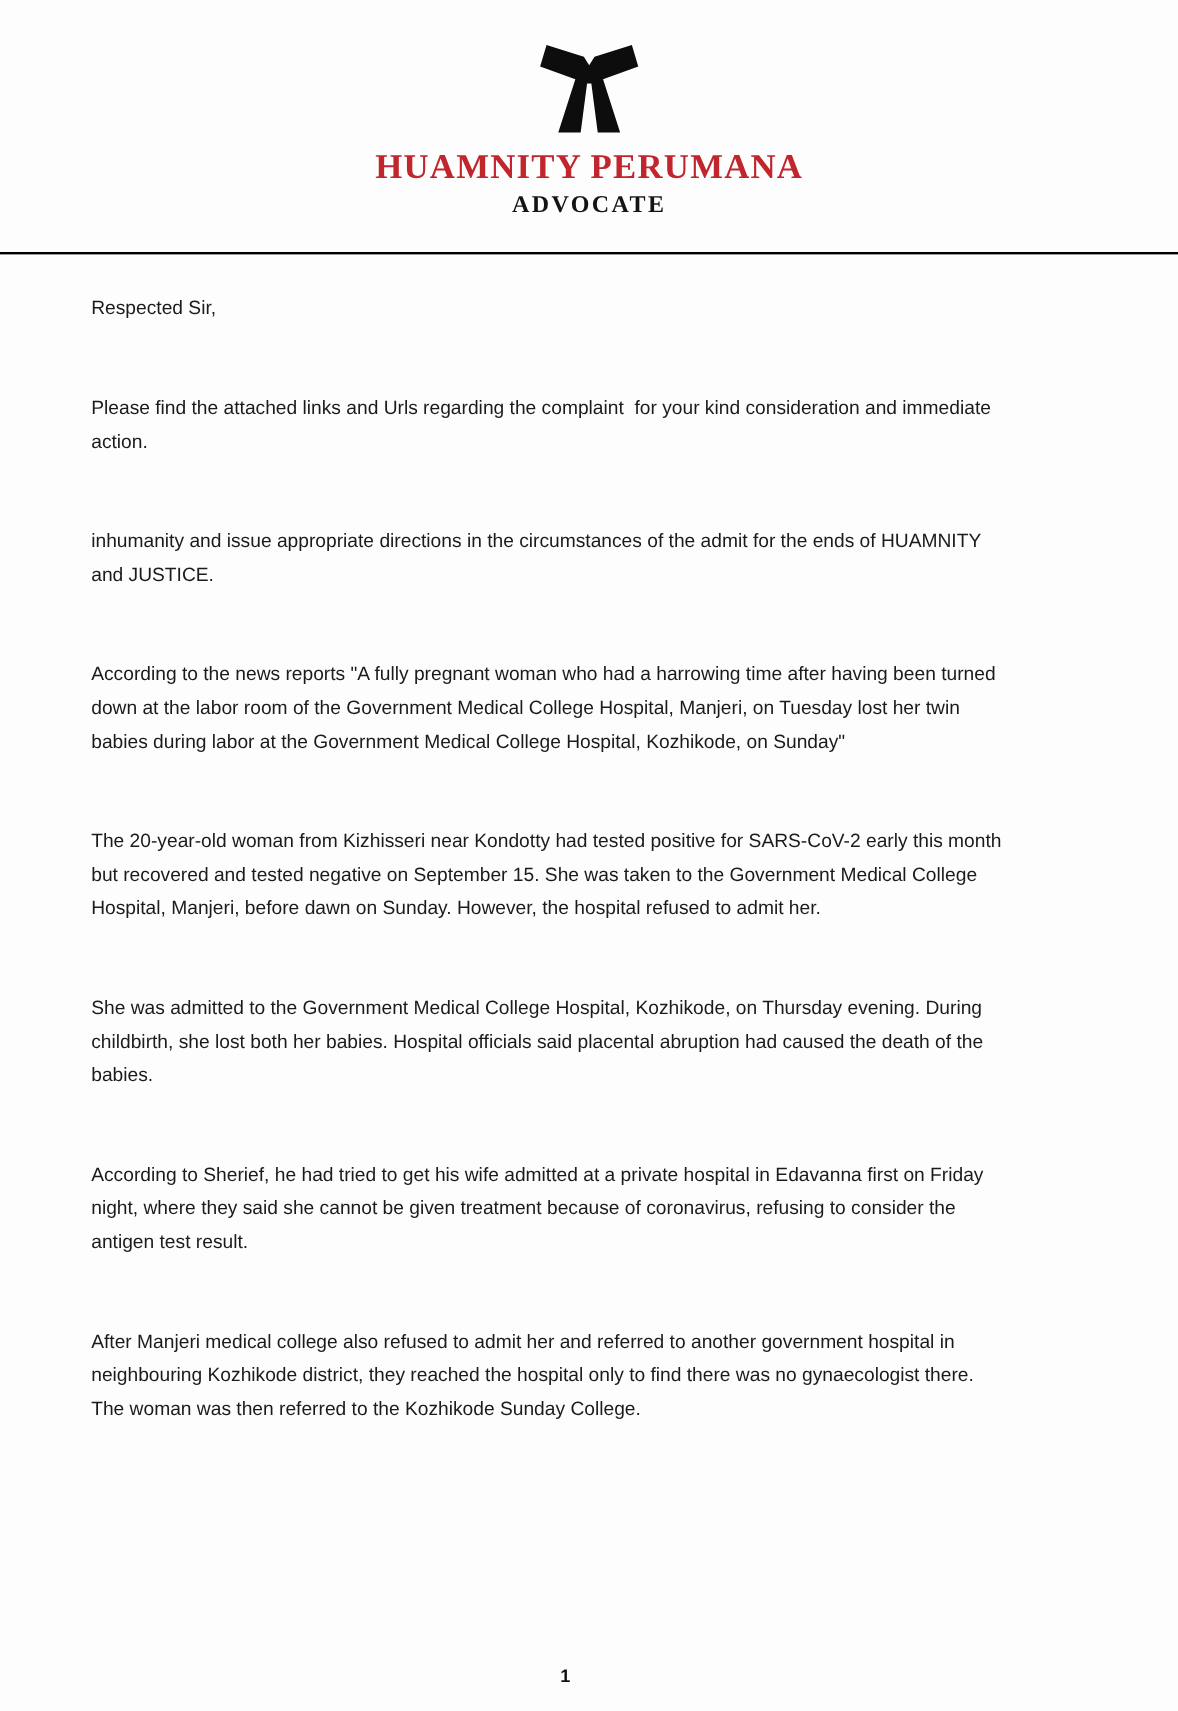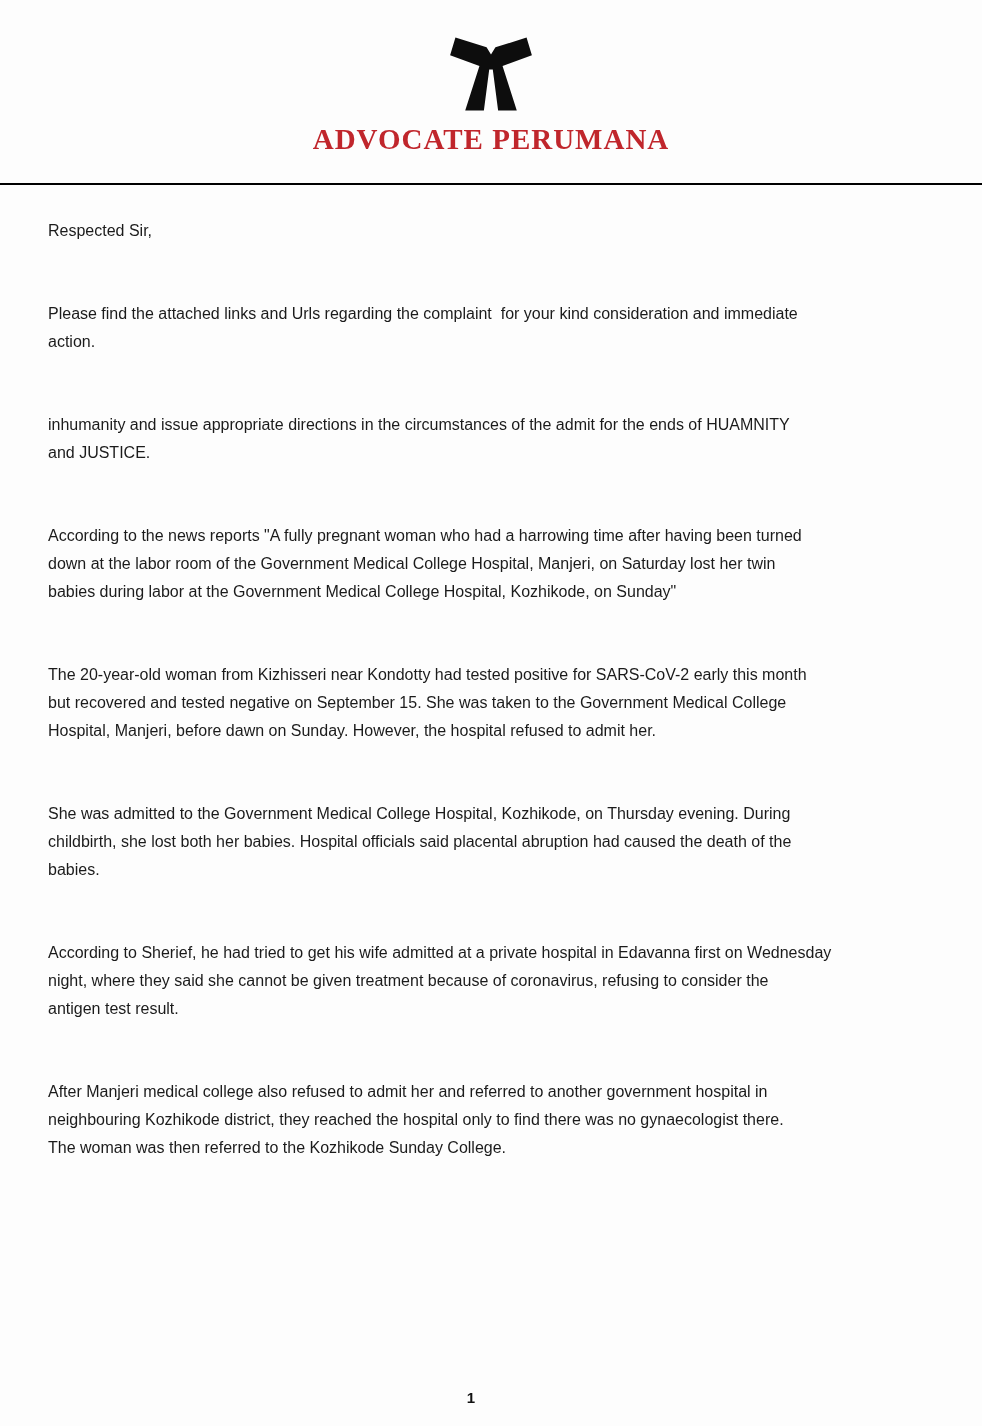--- a/index.html
+++ b/index.html
@@ -43,21 +43,21 @@
     color: #141414;
     margin: 3px 0 0 0;
     line-height: 24px;
   }
   .letterhead-divider {
     border: none;
     border-top: 2px solid #000000;
     margin: 27px 0 0 0;
   }
   .letter-body {
-    padding: 32px 60px 0 48px;
+    padding: 32px 60px 0 76px;
   }
   .letter-body p {
     font-family: "Liberation Sans", sans-serif;
     font-size: 16px;
     line-height: 28px;
     color: #1b1b1b;
     white-space: pre-wrap;
     margin: 0 0 55px 0;
   }
   .letter-body p.tight {
@@ -79,41 +79,42 @@
 <body>
 
 <div class="page">
 
   <header class="letterhead">
     <div class="logo-wrap">
       <svg viewBox="0 0 100 90" xmlns="http://www.w3.org/2000/svg" aria-hidden="true">
         <path fill="#0d0d0d" d="M10,4 L45,15 L50,23 L55,15 L90,4 L96,24 L63,36 L79,86 L58,86 L52,40 L48,40 L42,86 L21,86 L37,36 L4,24 Z"></path>
       </svg>
     </div>
-    <h1 class="advocate-name">ADVOCATE PERUMANA</h1>
+    <h1 class="advocate-name">HUAMNITY PERUMANA</h1>
+    <h2 class="advocate-title">ADVOCATE</h2>
   </header>
 
   <hr class="letterhead-divider">
 
   <main class="letter-body">
     <p>Respected Sir,</p>
     <p>Please find the attached links and Urls regarding the complaint  for your kind consideration and immediate
 action.</p>
     <p>inhumanity and issue appropriate directions in the circumstances of the admit for the ends of HUAMNITY
 and JUSTICE.</p>
     <p>According to the news reports "A fully pregnant woman who had a harrowing time after having been turned
-down at the labor room of the Government Medical College Hospital, Manjeri, on Saturday lost her twin
+down at the labor room of the Government Medical College Hospital, Manjeri, on Tuesday lost her twin
 babies during labor at the Government Medical College Hospital, Kozhikode, on Sunday"</p>
     <p>The 20-year-old woman from Kizhisseri near Kondotty had tested positive for SARS-CoV-2 early this month
 but recovered and tested negative on September 15. She was taken to the Government Medical College
 Hospital, Manjeri, before dawn on Sunday. However, the hospital refused to admit her.</p>
     <p>She was admitted to the Government Medical College Hospital, Kozhikode, on Thursday evening. During
 childbirth, she lost both her babies. Hospital officials said placental abruption had caused the death of the
 babies.</p>
-    <p>According to Sherief, he had tried to get his wife admitted at a private hospital in Edavanna first on Wednesday
+    <p>According to Sherief, he had tried to get his wife admitted at a private hospital in Edavanna first on Friday
 night, where they said she cannot be given treatment because of coronavirus, refusing to consider the
 antigen test result.</p>
     <p>After Manjeri medical college also refused to admit her and referred to another government hospital in
 neighbouring Kozhikode district, they reached the hospital only to find there was no gynaecologist there.
 The woman was then referred to the Kozhikode Sunday College.</p>
   </main>
 
   <footer class="page-footer">
     <span>1</span>
   </footer>

